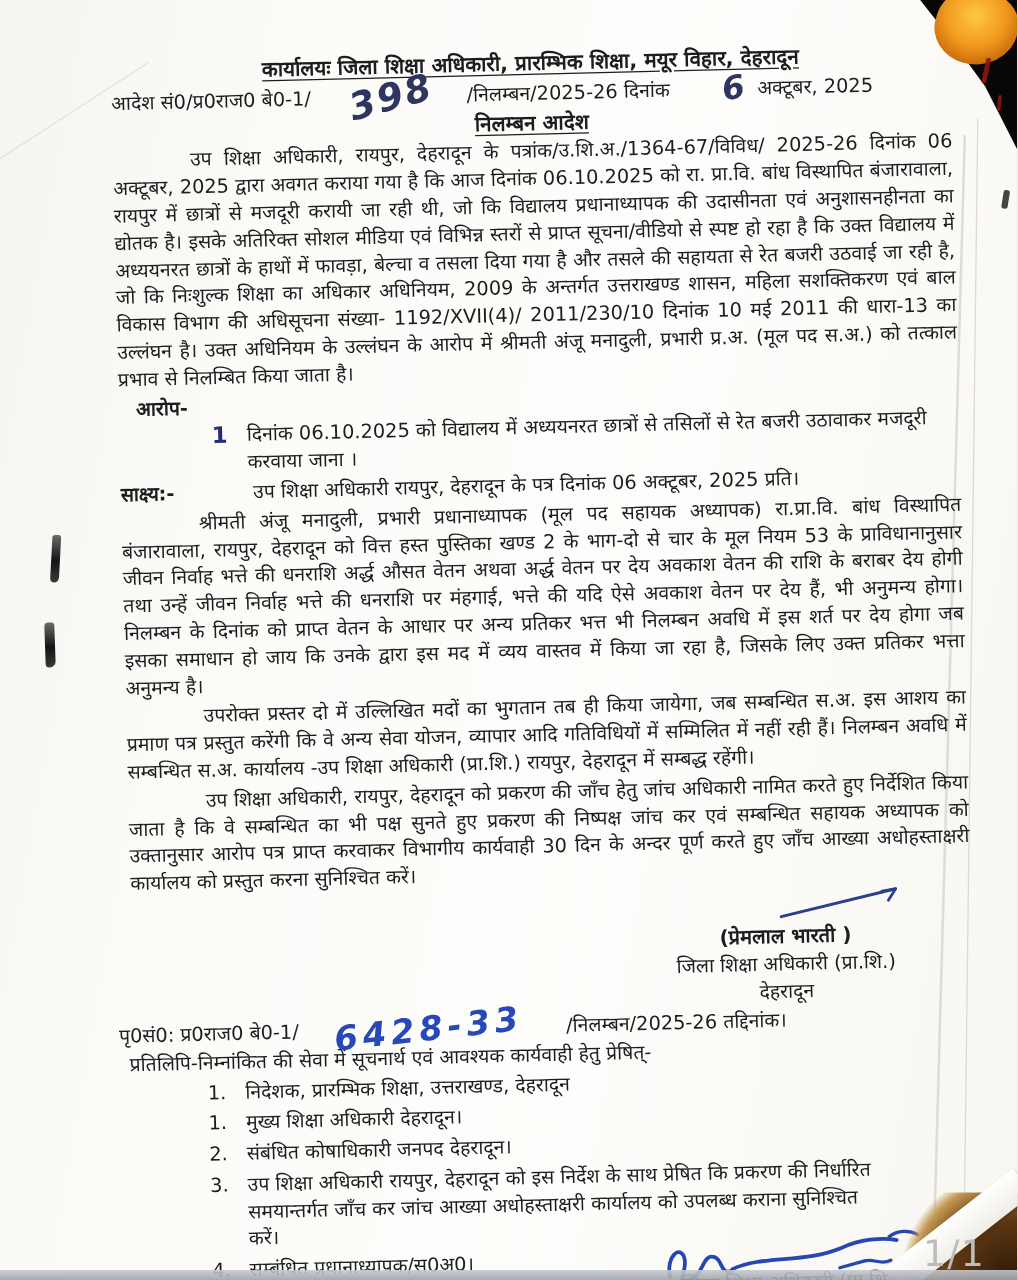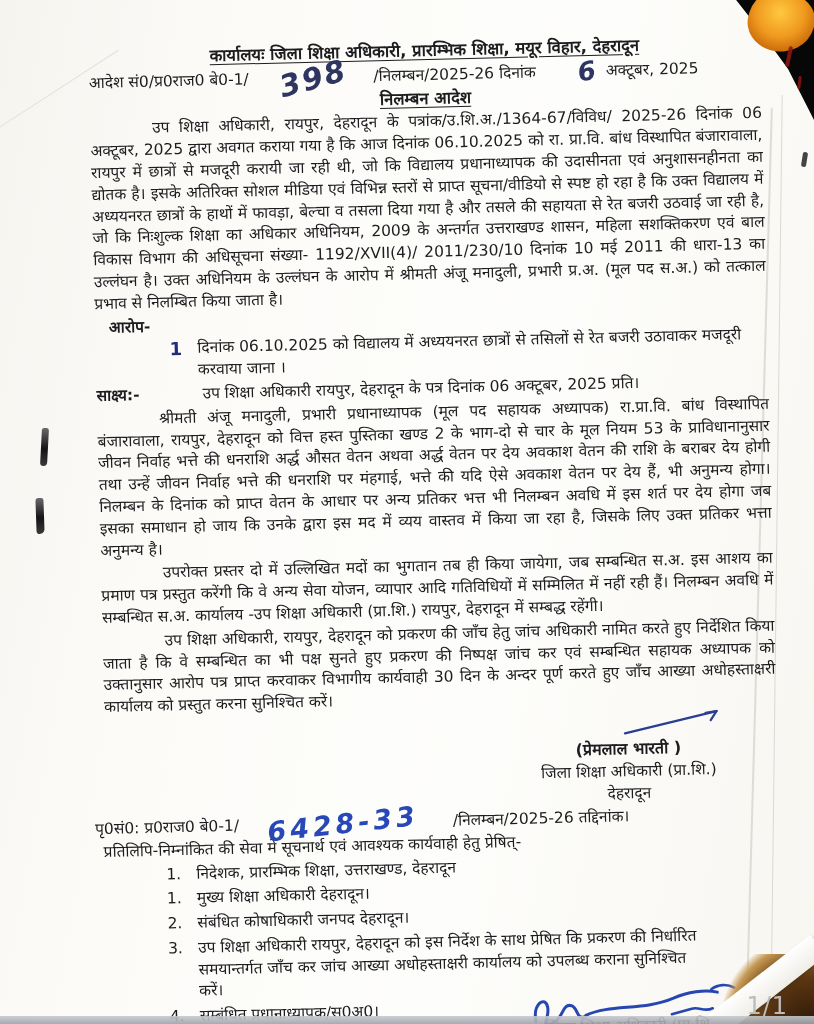--- a/index.html
+++ b/index.html
@@ -36,21 +36,21 @@
 
   
   .corner-br-brown { position:absolute; bottom:0; right:0; width:92px; height:70px;
     background:radial-gradient(circle at 95% 100%, #2e1a06 0%, #5a3512 40%, #8a5c26 60%, #c59a55 72%, rgba(197,154,85,0) 80%); }
   .paper-curl { position:absolute; bottom:26px; right:-18px; width:130px; height:26px;
     background:linear-gradient(180deg,#ffffff,#efede7); transform:rotate(-38deg); box-shadow:0 2px 3px rgba(60,40,10,.35); }
 
   .bottom-strip { position:absolute; left:0; right:0; bottom:0; height:8px;
     background:linear-gradient(180deg,#c6c9ce,#9ea3aa); opacity:.9; }
 
-  .page-indicator { position:absolute; right:26px; bottom:4px; font-size:24px; color:#bcbcbc; letter-spacing:1px; }
+  .page-indicator { position:absolute; right:26px; bottom:4px; font-size:29px; color:#bcbcbc; letter-spacing:1px; }
 
   
   .content {
     position:absolute; left:88px; right:54px; top:40px;
     transform:rotate(-1.4deg); transform-origin:50% 0;
     color:#1d1d20; font-size:15.5px; line-height:21.8px;
   }
   .center { text-align:center; }
   .bu { font-weight:bold; text-decoration:underline; text-underline-offset:3px; }
 

